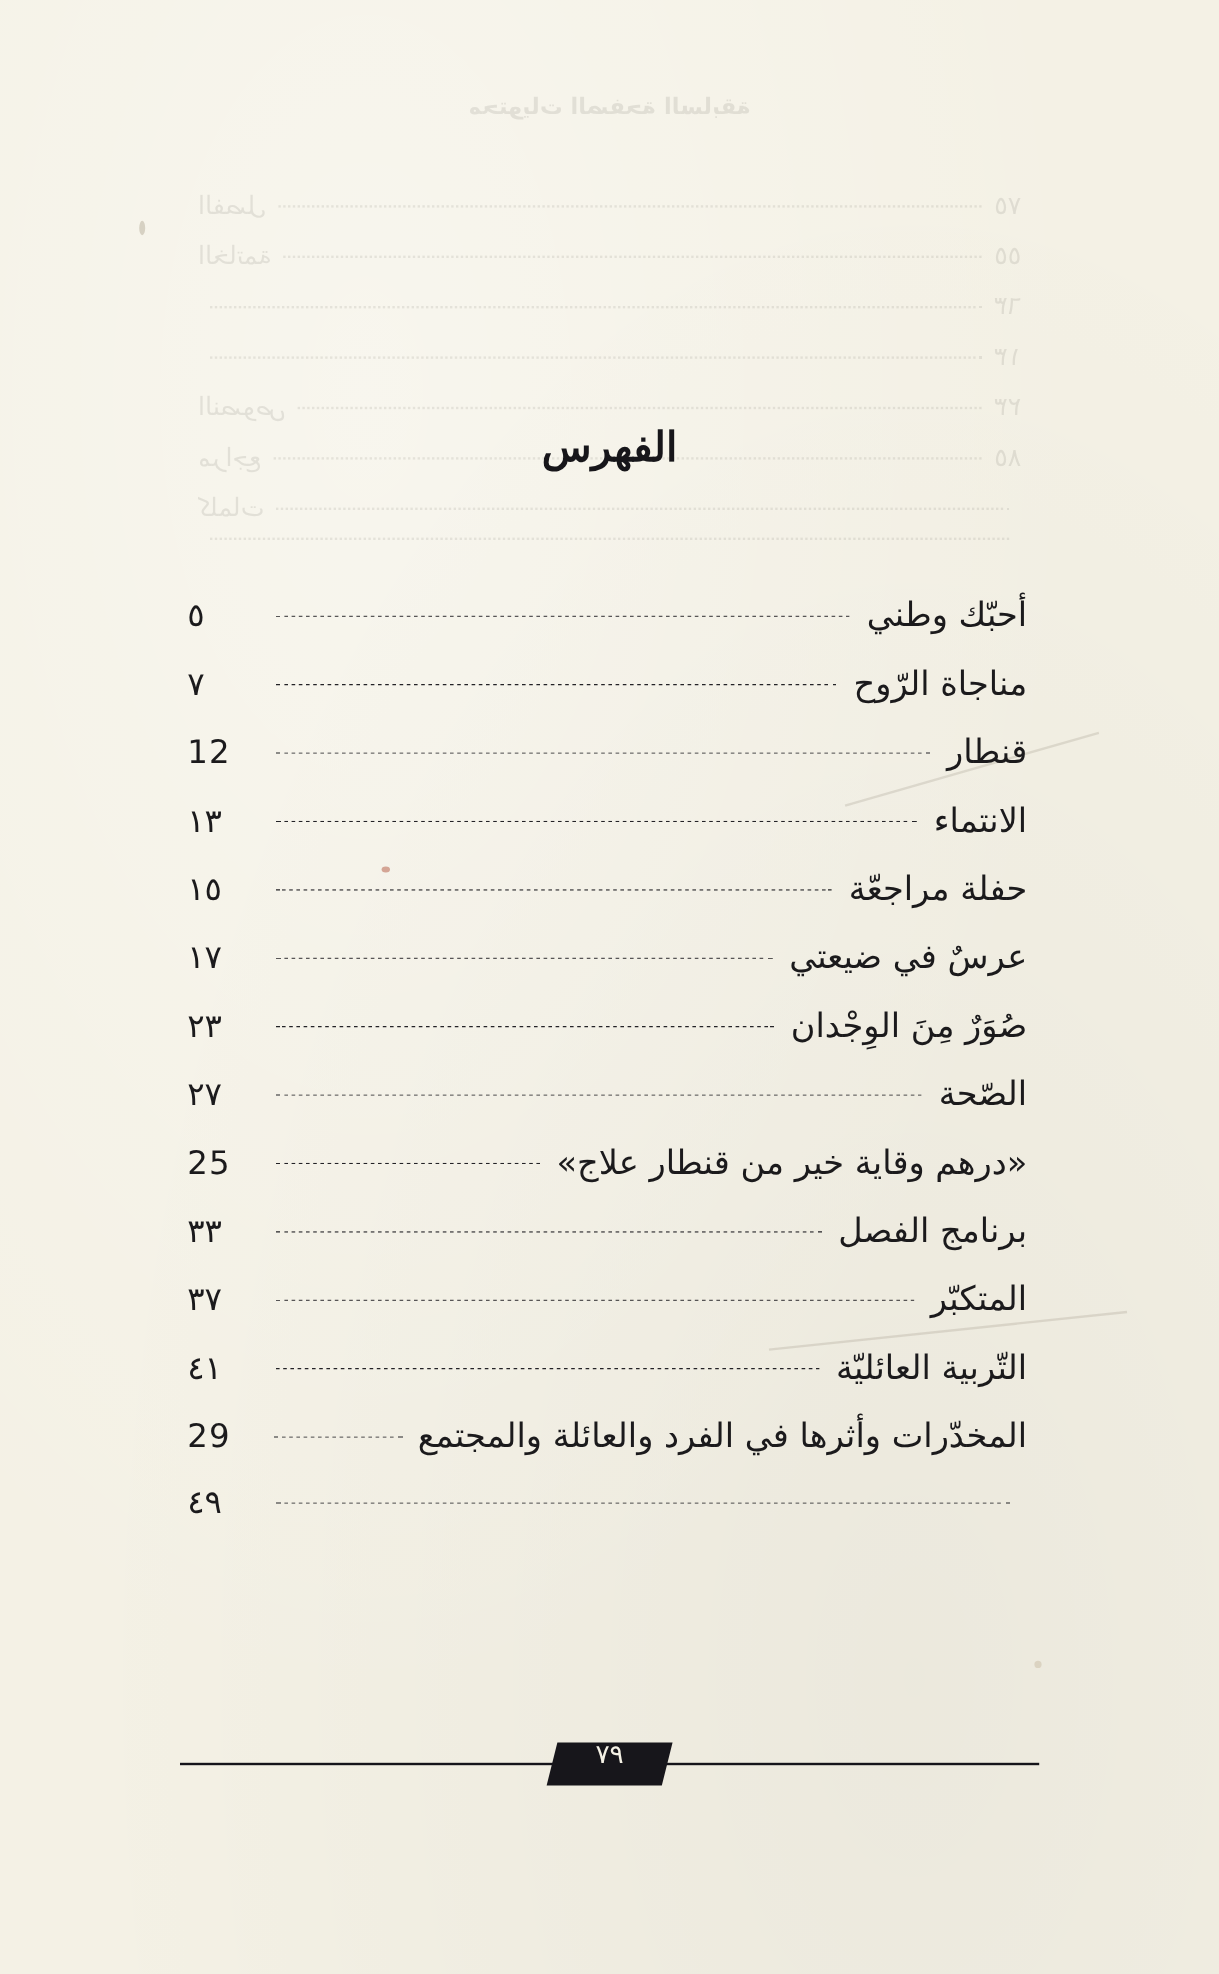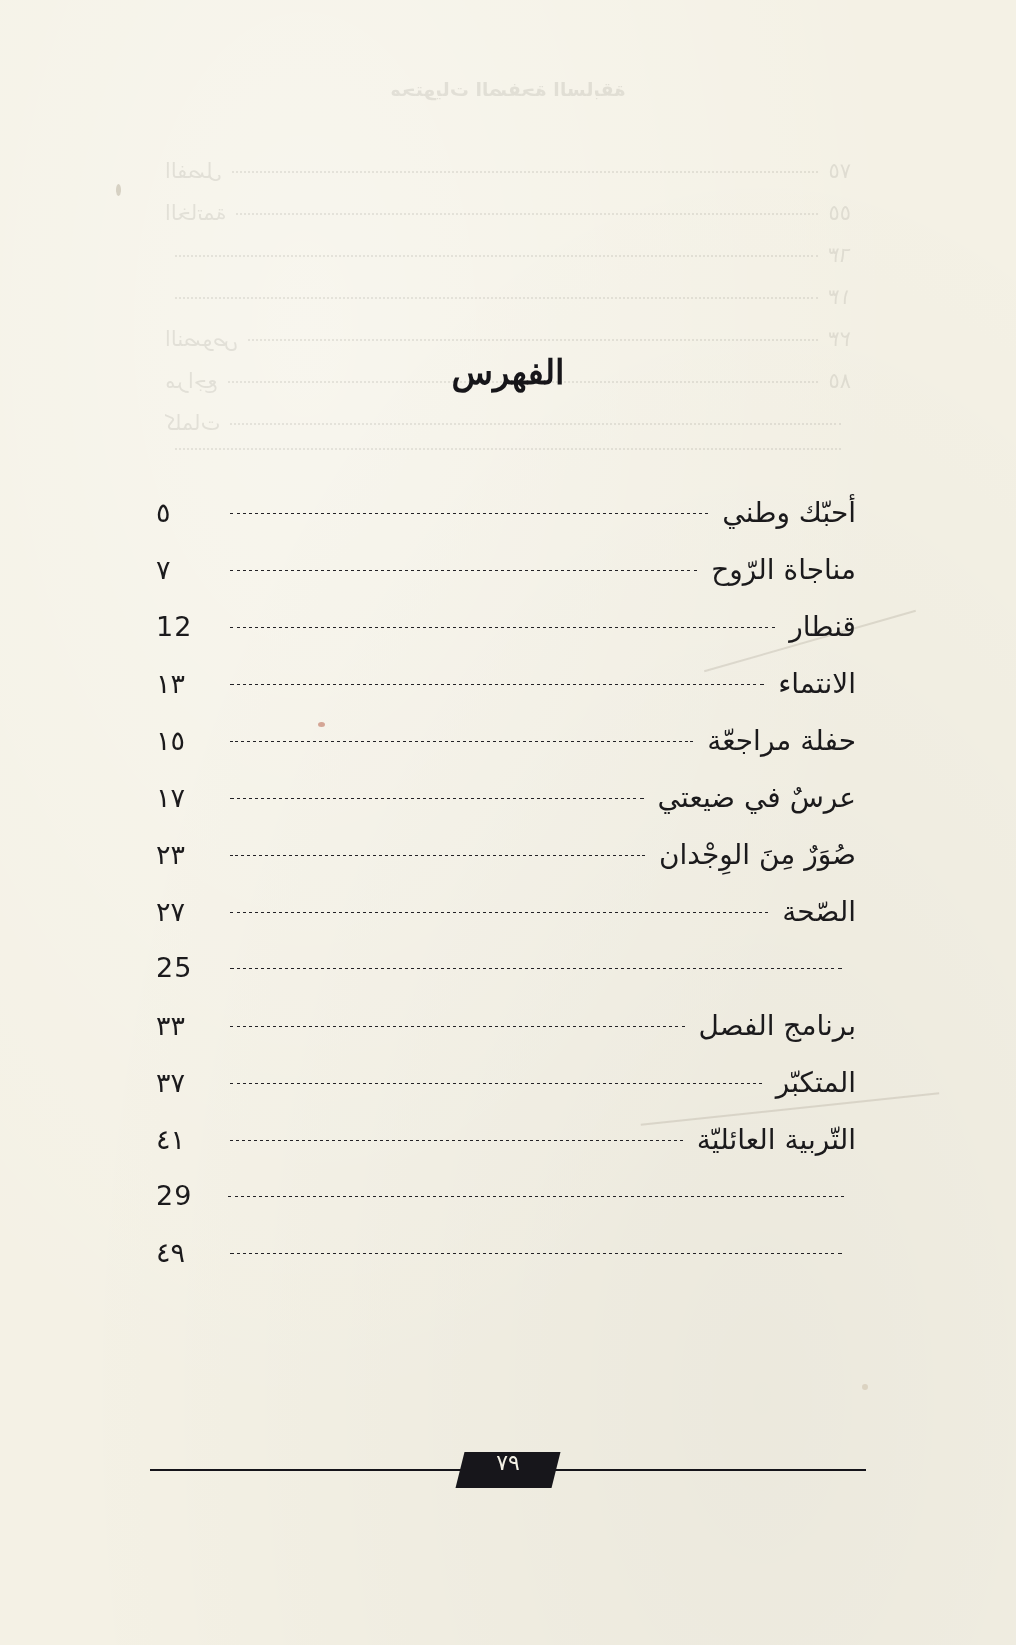--- a/index.html
+++ b/index.html
@@ -282,20 +282,21 @@
       <span class="t-page">٢٣</span>
     </div>
 
     <div class="toc-row">
       <span class="t-title">الصّحة</span>
       <span class="t-dots"></span>
       <span class="t-page">٢٧</span>
     </div>
 
     <div class="toc-row">
+      <span class="t-title">«درهم وقاية خير من قنطار علاج»</span>
       <span class="t-dots"></span>
       <span class="t-page">25</span>
     </div>
 
     <div class="toc-row">
       <span class="t-title">برنامج الفصل</span>
       <span class="t-dots"></span>
       <span class="t-page">٣٣</span>
     </div>
 
@@ -305,20 +306,21 @@
       <span class="t-page">٣٧</span>
     </div>
 
     <div class="toc-row">
       <span class="t-title">التّربية العائليّة</span>
       <span class="t-dots"></span>
       <span class="t-page">٤١</span>
     </div>
 
     <div class="toc-row long">
+      <span class="t-title">المخدّرات وأثرها  في الفرد والعائلة والمجتمع</span>
       <span class="t-dots"></span>
       <span class="t-page">29</span>
     </div>
 
     <div class="toc-row">
       <span class="t-dots"></span>
       <span class="t-page">٤٩</span>
     </div>
 
   </div>

